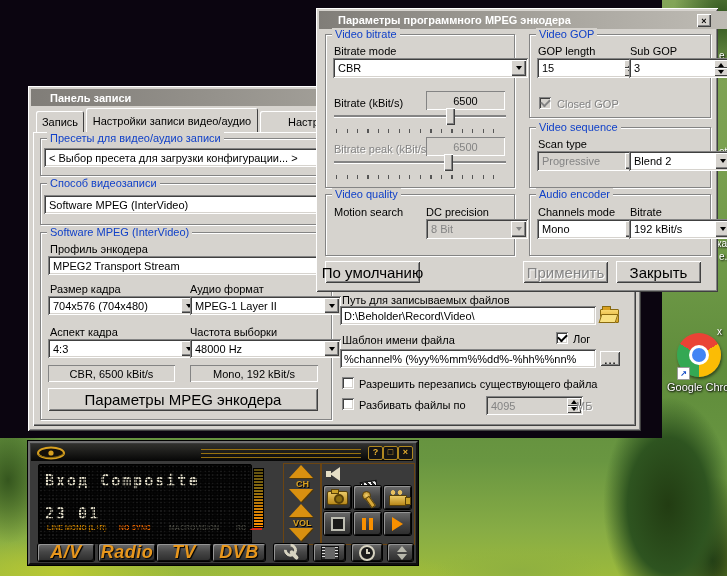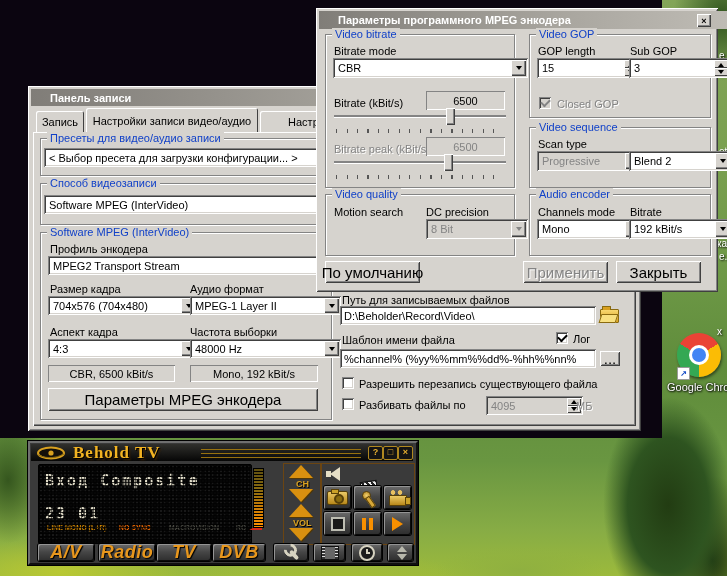--- a/index.html
+++ b/index.html
@@ -393,21 +393,20 @@
   <div class="btn" style="left:300px;top:253px;width:85px;height:22px">Закрыть</div>
 </div>
 
 <div class="bwin" style="left:28px;top:441px;width:386px;height:120px">
   <div class="btitle" style="left:1px;top:1px;width:382px;height:17px">
     <svg style="position:absolute;left:5px;top:2px" width="30" height="14" viewBox="0 0 30 14">
       <ellipse cx="15" cy="7" rx="13" ry="5.5" fill="#14100a" stroke="#d8a020" stroke-width="2"></ellipse>
       <circle cx="15" cy="7" r="2.6" fill="#d8a020"></circle>
       <path d="M2,9 Q15,15 28,8" fill="none" stroke="#8a6a10" stroke-width="1"></path>
     </svg>
-    <span class="btt" style="left:42px;top:-1px">Behold TV</span>
     <span class="glines" style="left:170px;top:5px;width:160px"></span>
     <span class="bwbtn" style="left:337px;top:2px">?</span>
     <span class="bwbtn" style="left:352px;top:2px">□</span>
     <span class="bwbtn" style="left:367px;top:2px">×</span>
   </div>
 
   <div class="lcd" style="left:8px;top:21px;width:212px;height:78px">
     <div class="dots"></div>
     <span class="lcdtxt" style="left:6px;top:7px;font-size:15px">Вход Composite</span>
     <span class="lcdtxt" style="left:6px;top:40px;font-size:15px">23 01</span>

